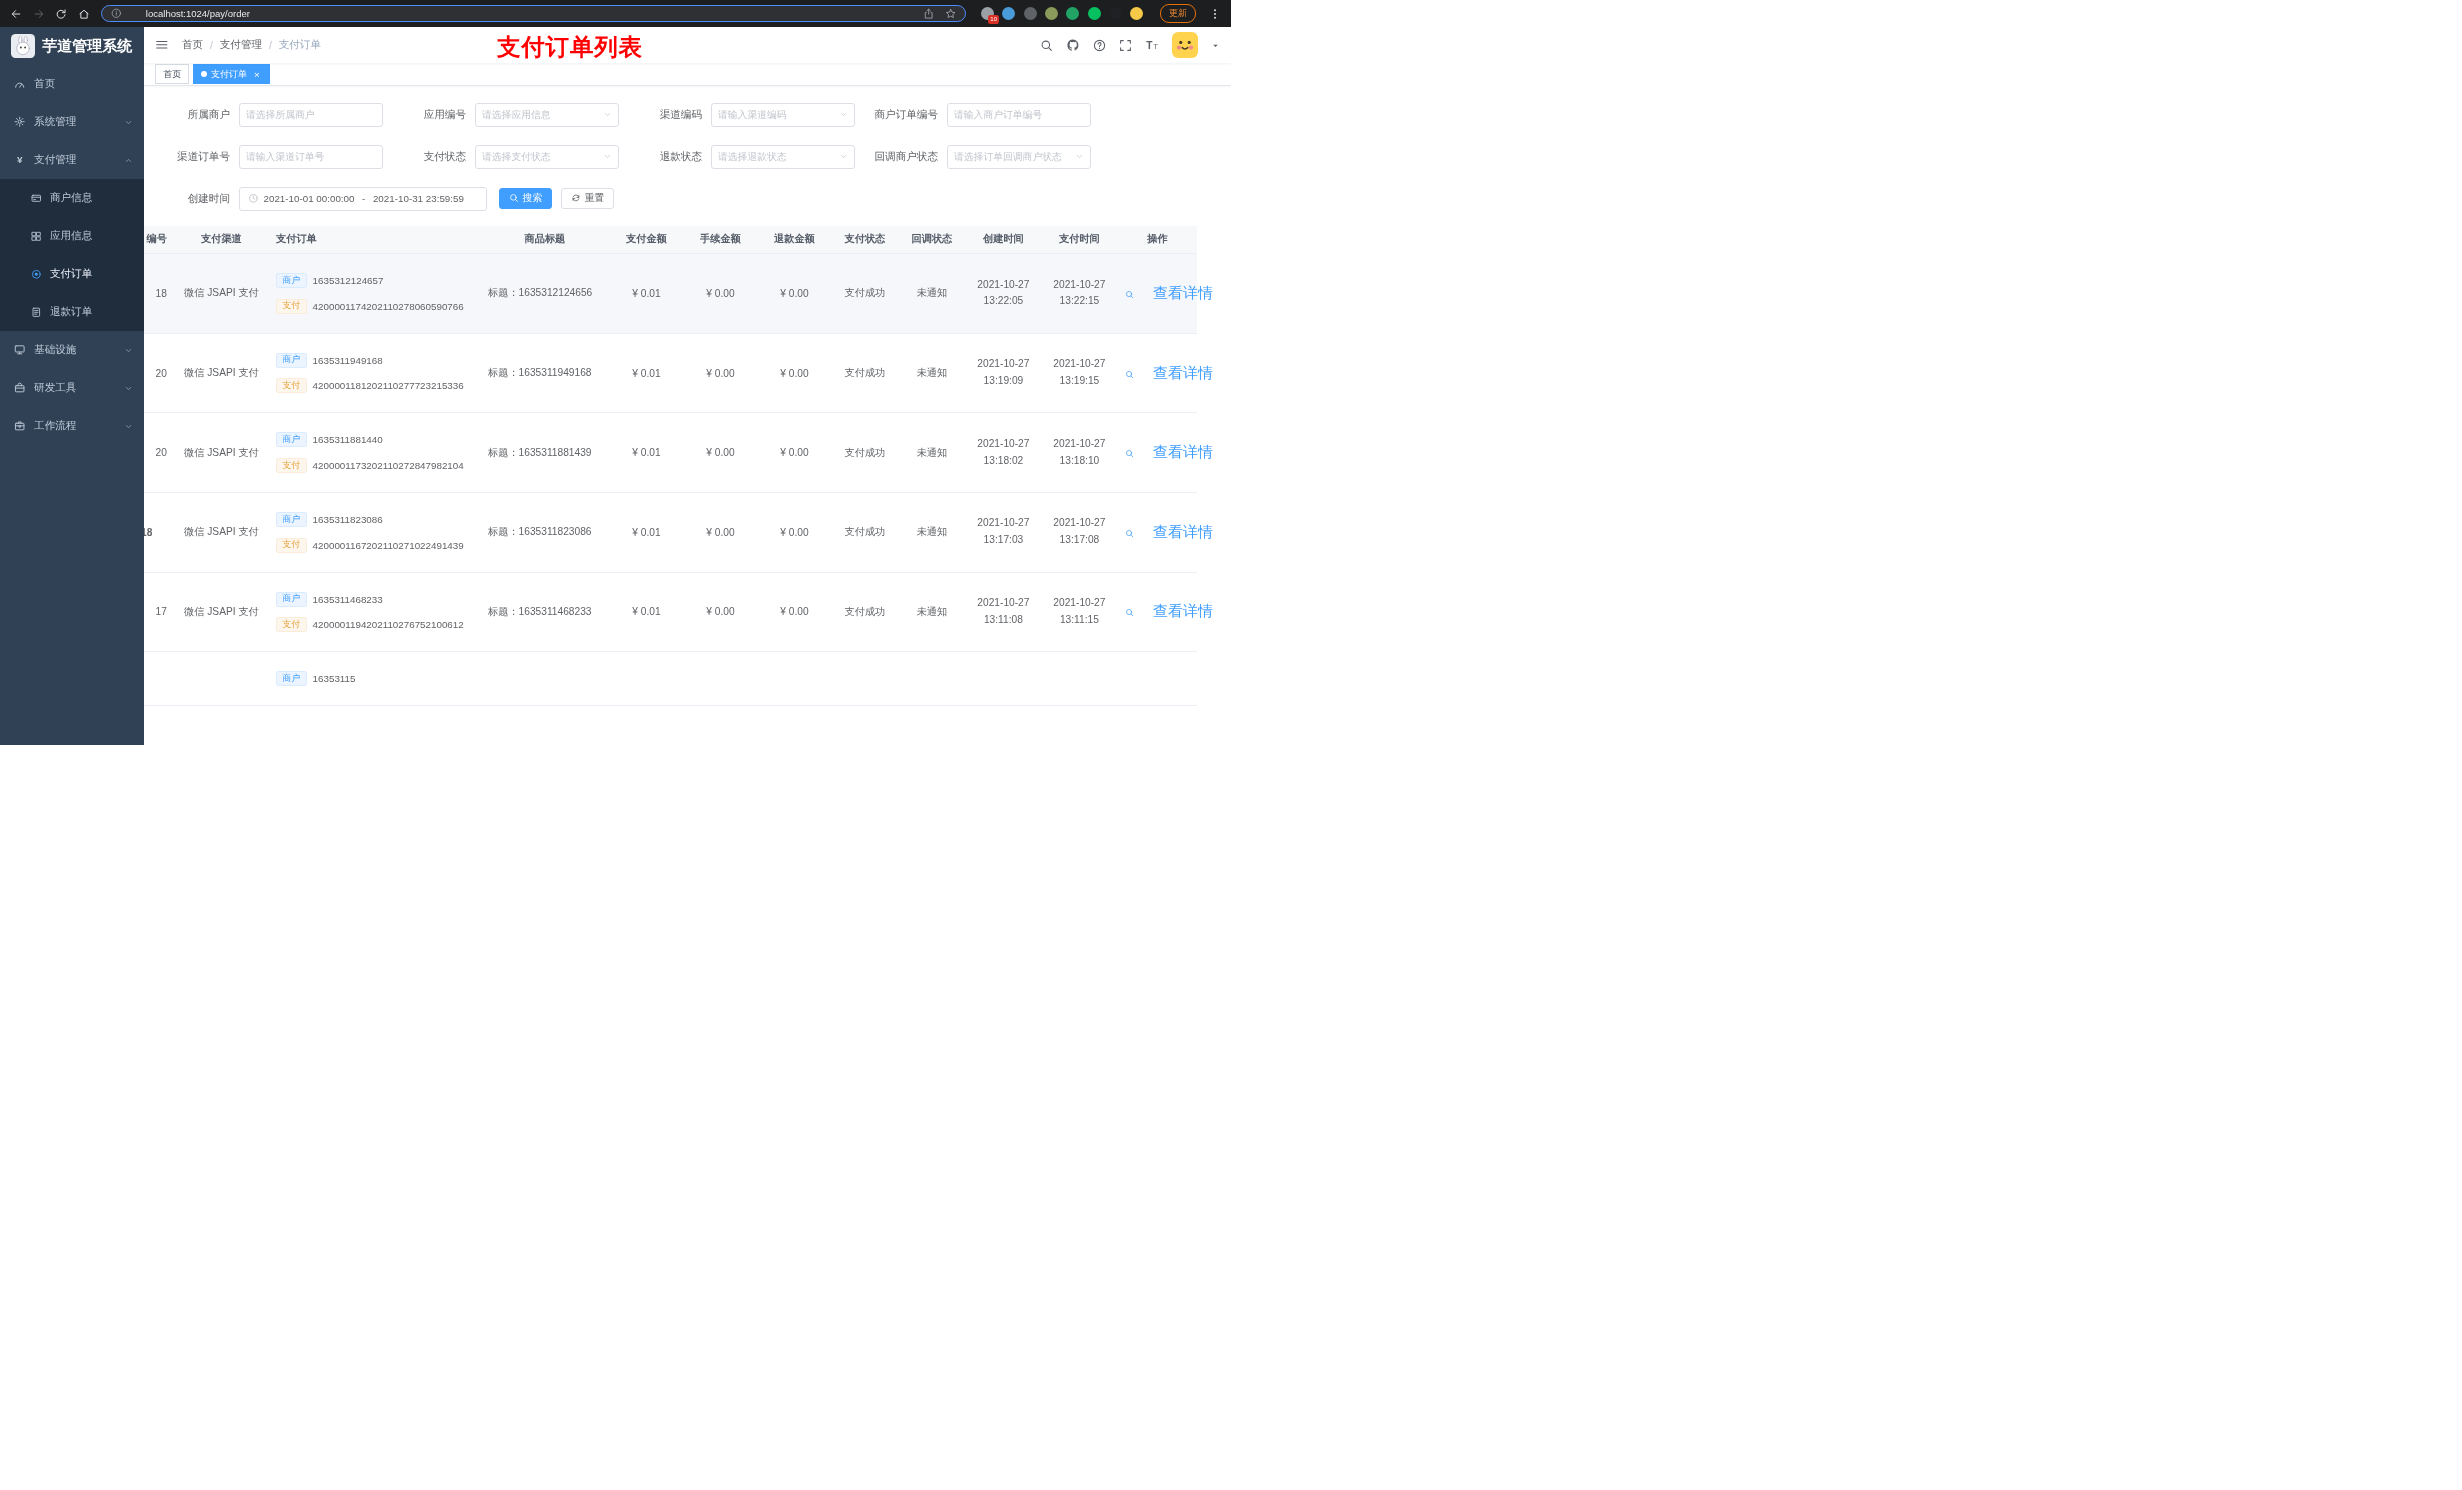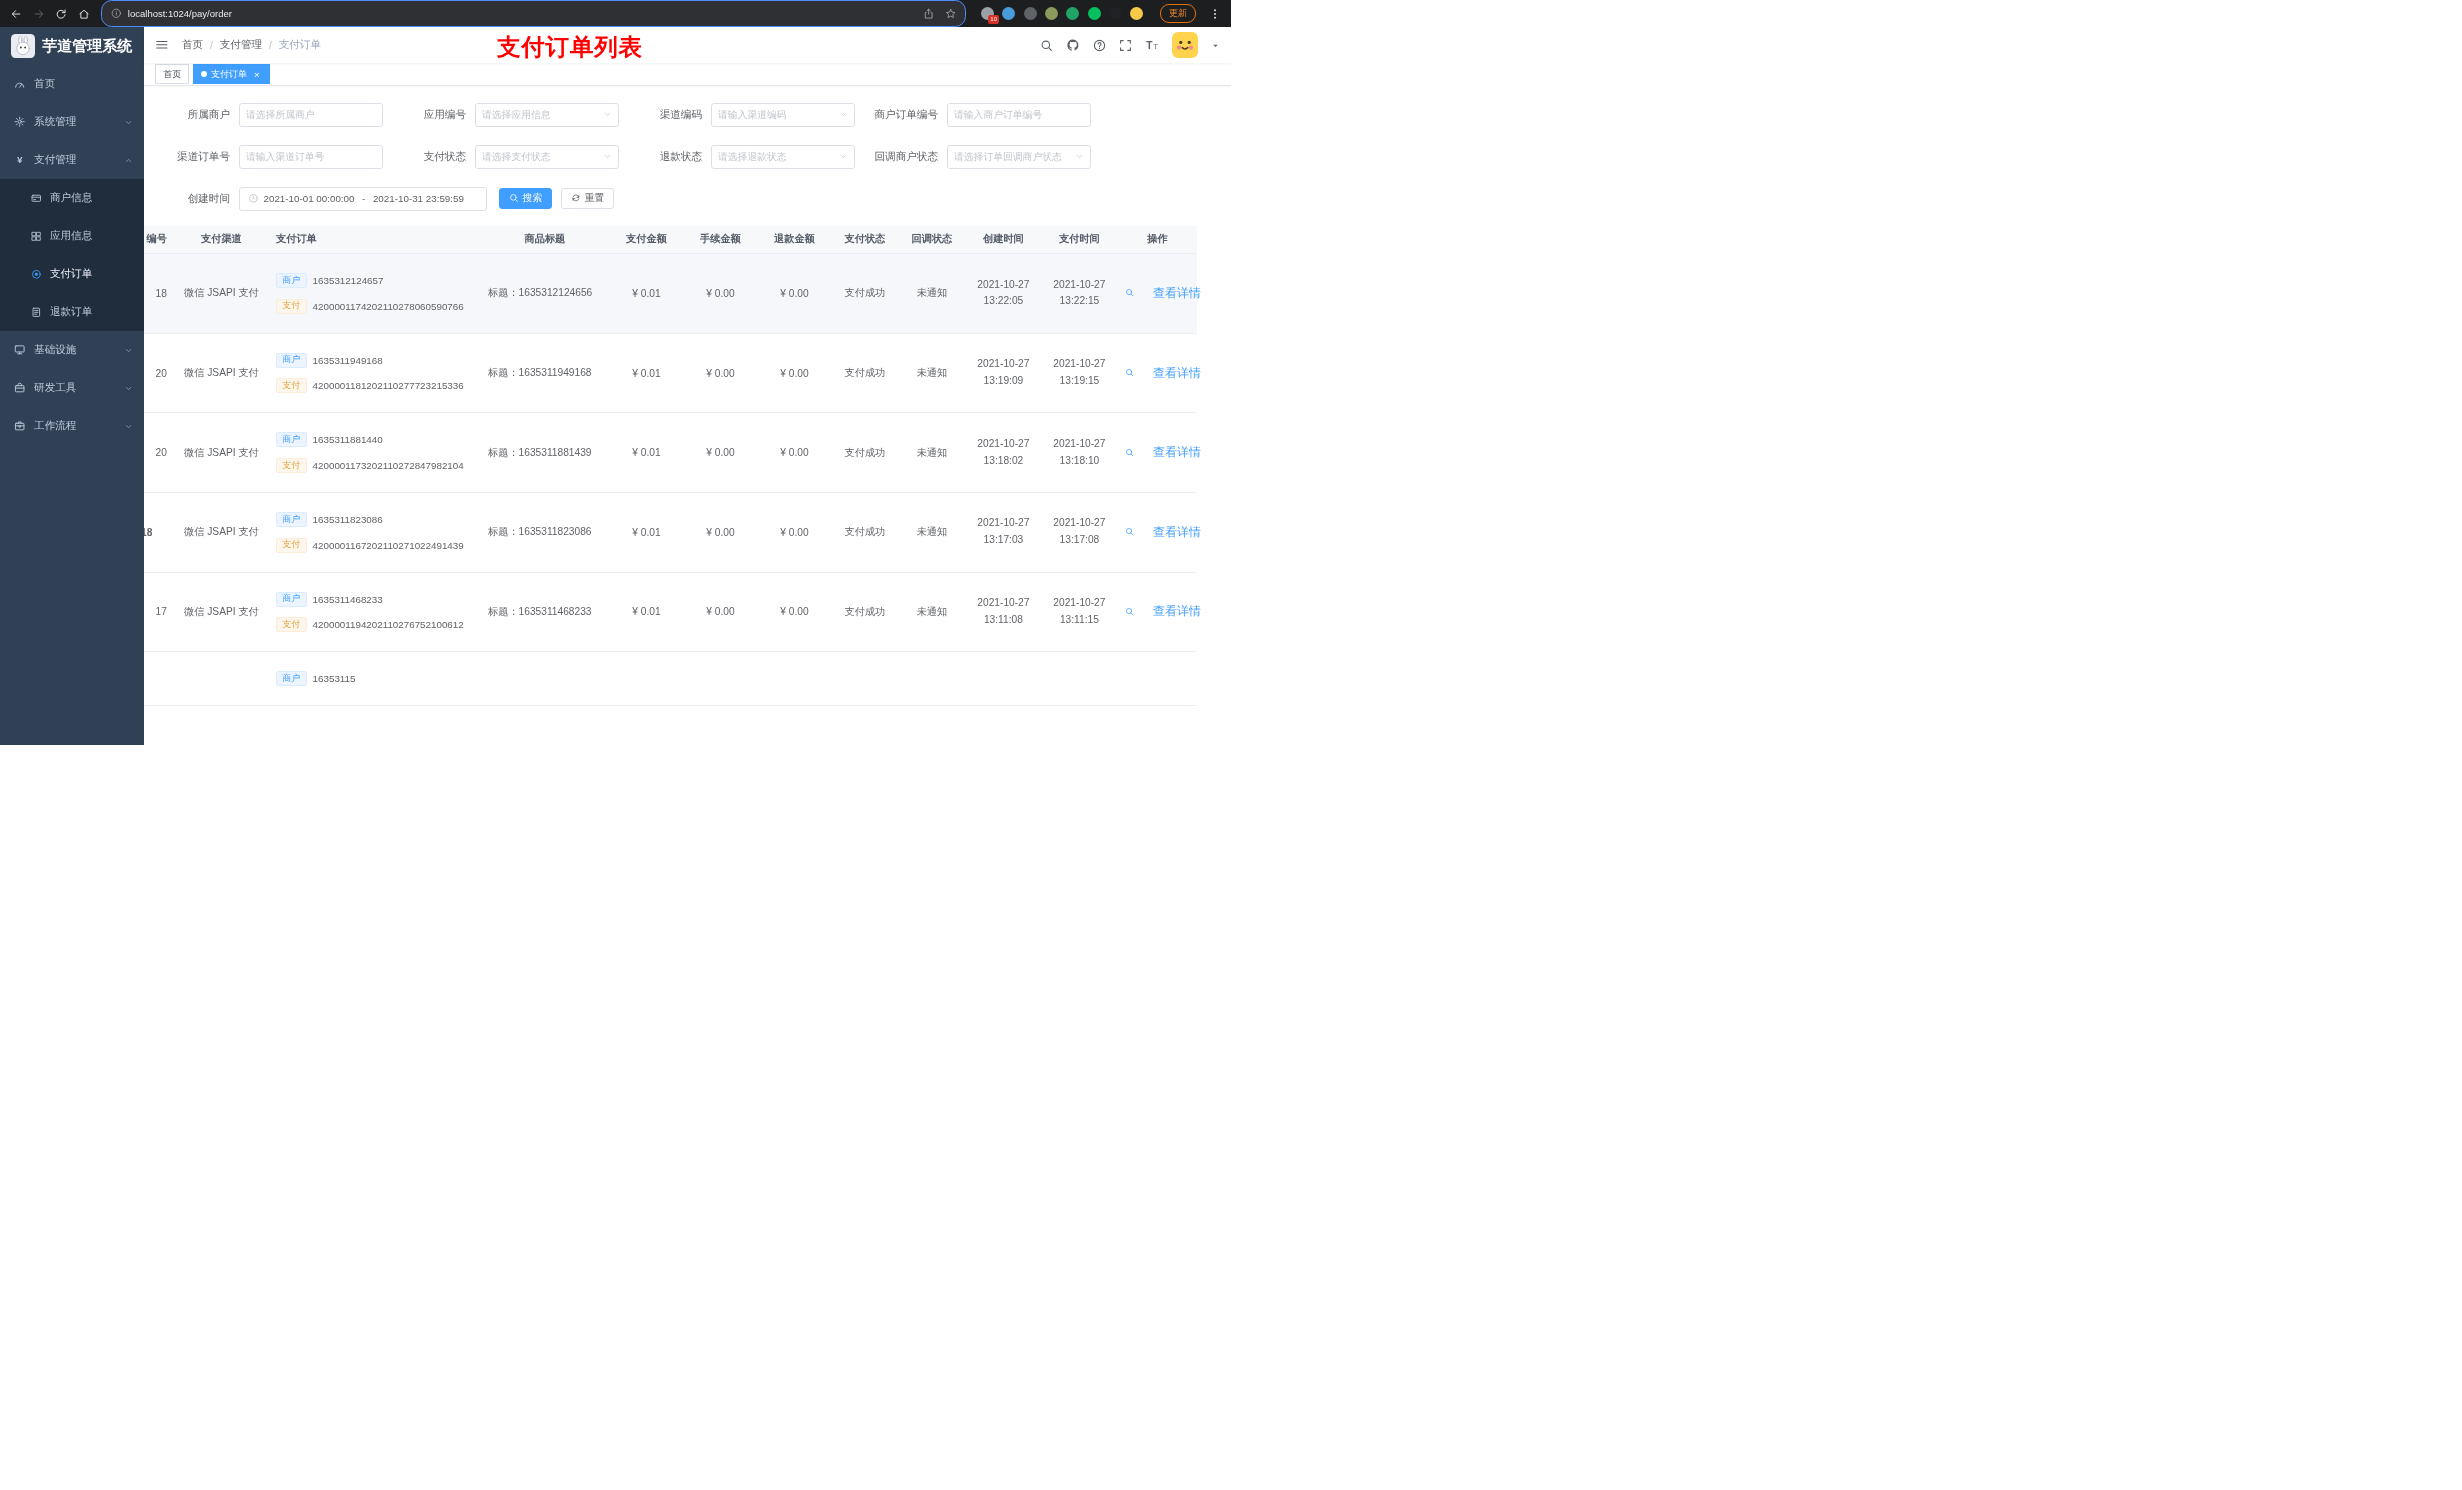--- a/index.html
+++ b/index.html
@@ -4,22 +4,22 @@
 <style>
   * { box-sizing: border-box; margin: 0; padding: 0; }
   html,body { width:1231px; height:745px; overflow:hidden; background:#fff;
     font-family:"Liberation Sans","DejaVu Sans",sans-serif; }
 
   
   .chrome { height:27px; background:#1d1e20; display:flex; align-items:center; padding:0 6px; gap:3px; }
   .c-btn { width:19.7px; height:19.7px; display:flex; align-items:center; justify-content:center;
     color:#dfe1e5; border-radius:50%; flex-shrink:0; cursor:pointer; }
   .c-btn.dim { color:#5f6368; }
-  .url-bar { flex:1; height:27px; background:#2f3033; border:1.5px solid #4e8cff; border-radius:10.6px;
-    display:flex; align-items:center; padding:0 9px; margin:0 4.5px; color:#e8eaed; min-width:0; }
+  .url-bar { flex:1; height:17px; background:#2f3033; border:1.5px solid #4e8cff; border-radius:10.6px;
+    display:flex; align-items:center; padding:0 9px; margin:0 4.5px; color:#e8eaed; min-width:0;gap:18px; }
   .url-info { color:#9aa0a6; display:flex; margin-right:6px; }
   .url-text { font-size:9.5px; flex:1; white-space:nowrap; overflow:hidden; }
   .url-right { display:flex; gap:10.6px; color:#9aa0a6; align-items:center; }
   .url-right span { display:flex; cursor:pointer; }
   .extensions { display:flex; gap:8.3px; align-items:center; padding:0 7.6px; }
   .ext-icon { width:13px; height:13px; border-radius:50%; position:relative; display:inline-block; cursor:pointer; }
   .ext-badge { position:absolute; bottom:-3.8px; right:-5.3px; background:#d93025; color:#fff; font-size:6px;
     padding:0.8px 2.3px; border-radius:2.3px; line-height:6.8px; }
   .update-pill { background:none; border:1.1px solid #e8710a; color:#f08a2e; border-radius:9px;
     font-size:9px; padding:2.3px 8.3px; margin:0 6px; cursor:pointer; font-family:inherit; }
@@ -110,21 +110,21 @@
   .nowrap { white-space:nowrap; }
   .order-line { display:flex; align-items:center; gap:6px; }
   .order-line + .order-line { margin-top:10.6px; }
   .tag { font-size:9px; padding:0 5.3px; height:15px; line-height:13.6px; border-radius:2.3px;
     border:0.8px solid; display:inline-flex; align-items:center; flex-shrink:0; }
   .tag.merchant { color:#409eff; background:#ecf5ff; border-color:#d9ecff; }
   .tag.pay { color:#e6a23c; background:#fdf6ec; border-color:#faecd8; }
   .order-no { white-space:nowrap; font-size:9.8px; }
   .dt-line { display:block; line-height:1.65; }
   .action-link { color:#409eff; display:inline-flex; align-items:center; gap:19px; cursor:pointer;
-    font-size:12px; white-space:nowrap; }
+    font-size:15px; white-space:nowrap; }
 </style>
 </head>
 <body>
 
 <div class="chrome">
   <span class="c-btn">
       <svg width="12" height="12" viewBox="0 0 16 16" fill="none" stroke="currentColor" stroke-width="1.3" stroke-linecap="round" stroke-linejoin="round">
         <path d="M13 8H3.5M7.5 3.5 3 8l4.5 4.5"></path>
       </svg>
     </span>

